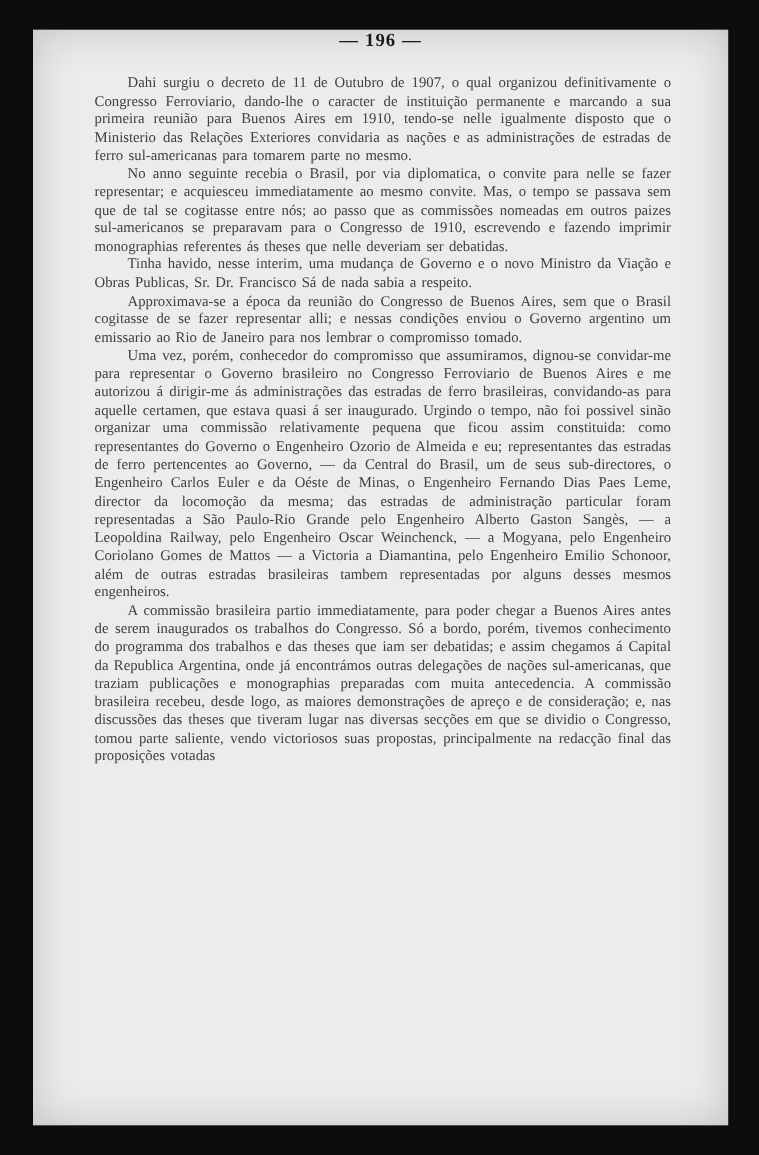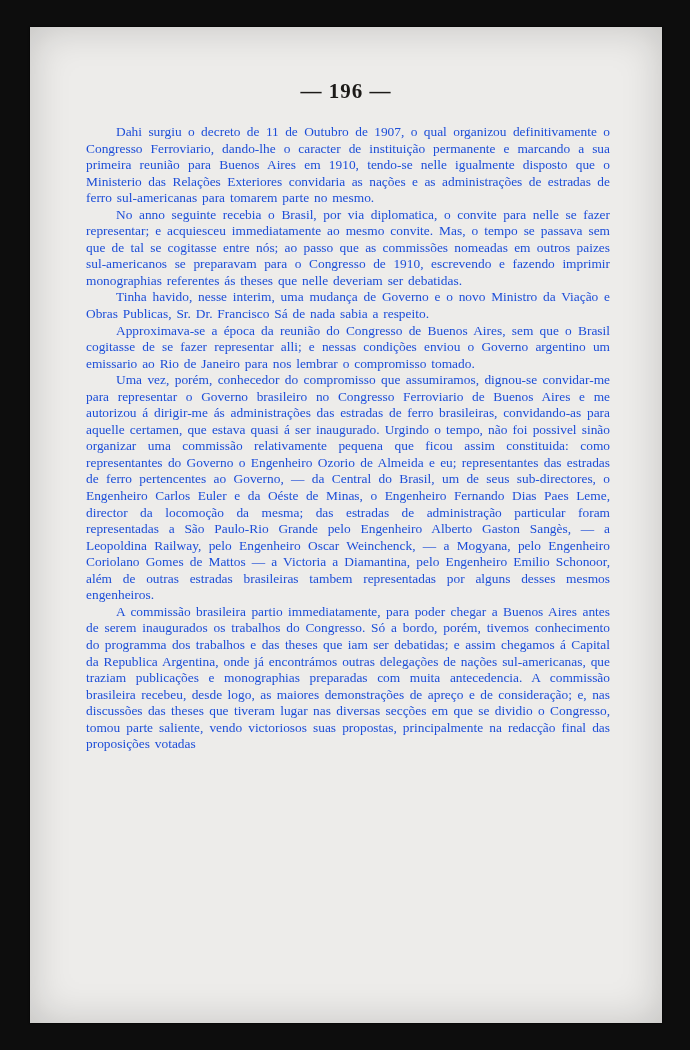--- a/index.html
+++ b/index.html
@@ -21,33 +21,32 @@
     left: 30px;
     top: 27px;
     width: 632px;
     height: 996px;
     background: #edecea;
     box-shadow: inset 0 0 40px rgba(0,0,0,0.18), 0 0 2px #000;
   }
   .page-number {
     text-align: center;
     font-family: "Liberation Serif", "DejaVu Serif", serif;
-    font-size: 21px;
+    font-size: 17px;
     font-weight: bold;
     color: #1c1a18;
     letter-spacing: 1px;
     margin: 0;
-    padding-top: 52px;
   }
   .text-block {
     margin: 20px 52px 0 56px;
     font-family: "Liberation Serif", "DejaVu Serif", serif;
     font-size: 13.4px;
     line-height: 16.55px;
-    color: #1d4ed8;
+    color: #404040;
     text-align: justify;
     word-spacing: 1.5px;
   }
   .text-block p {
     margin: 0;
     text-indent: 30px;
   }
 </style>
 </head>
 <body>

